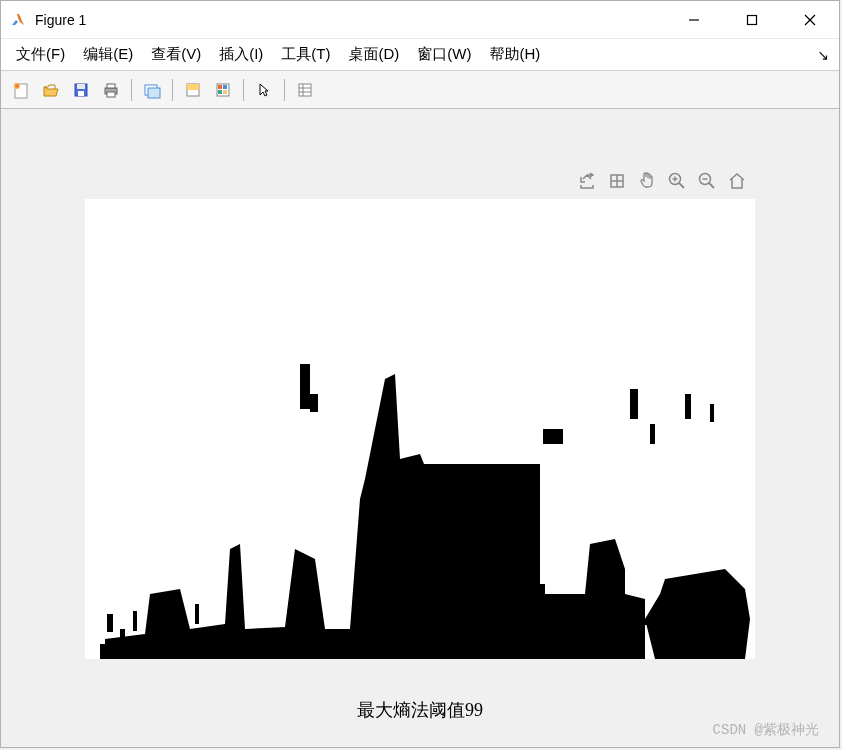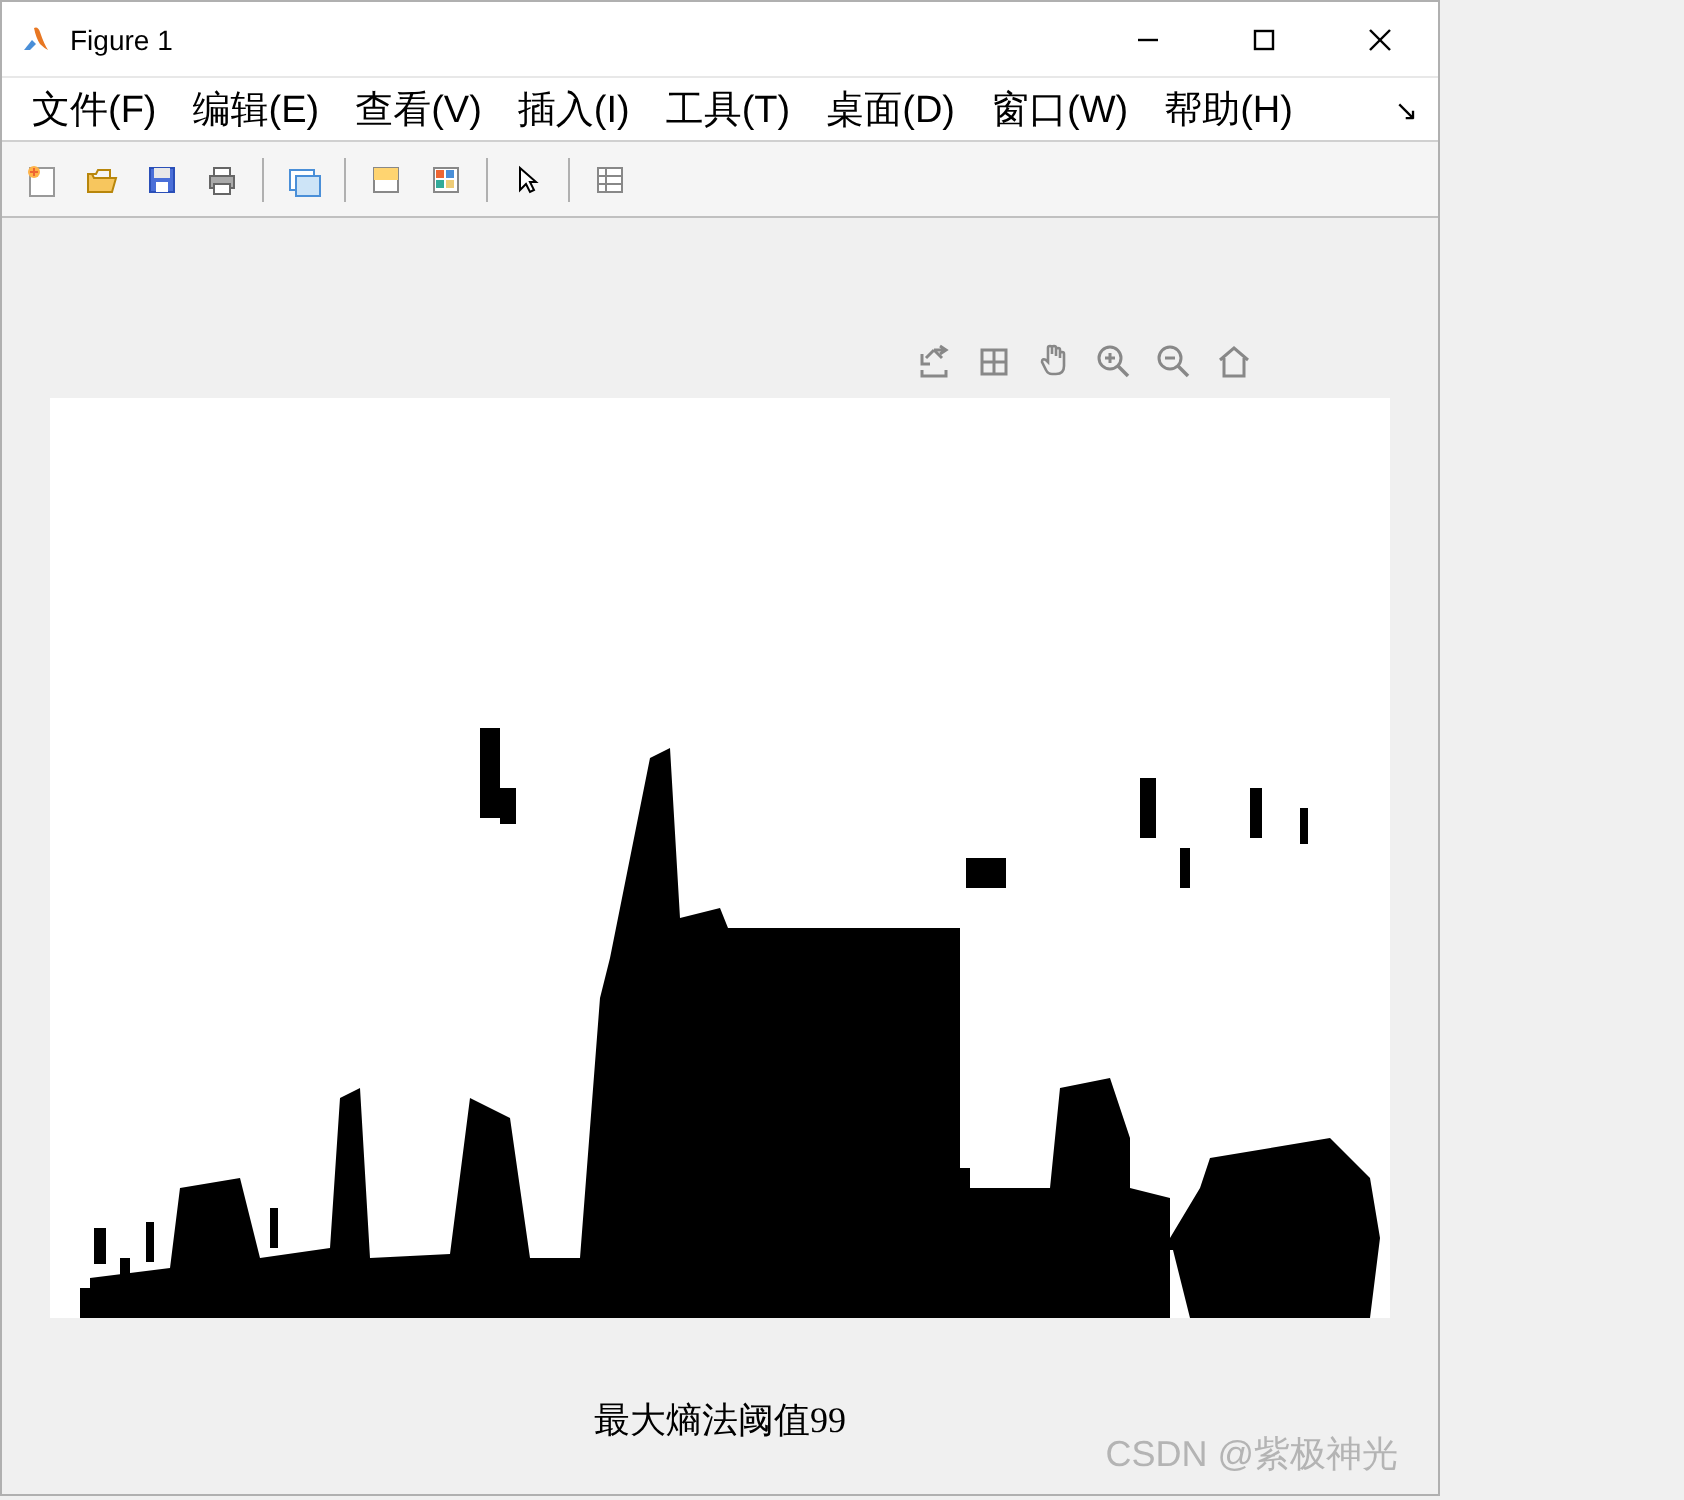--- a/index.html
+++ b/index.html
@@ -6,21 +6,21 @@
     body {
       font-family: "Microsoft YaHei", "SimSun", Arial, sans-serif;
       font-size: 14px;
       background: #f0f0f0;
       width: 842px;
       height: 750px;
       overflow: hidden;
       position: relative;
     }
     .window {
-      width: 720px;
+      width: 840px;
       height: 748px;
       background: #fff;
       border: 1px solid #b0b0b0;
       display: flex;
       flex-direction: column;
     }
     .titlebar {
       height: 38px;
       background: #fff;
       display: flex;
@@ -60,21 +60,21 @@
       display: flex;
       align-items: center;
       padding: 0 6px;
       background: #fff;
       border-bottom: 1px solid #d0d0d0;
       position: relative;
     }
     .menu-item {
       padding: 4px 9px;
       cursor: pointer;
-      font-size: 19px;
+      font-size: 15px;
       color: #000;
     }
     .menu-arrow {
       position: absolute;
       right: 10px;
       font-size: 14px;
     }
     .toolbar {
       height: 38px;
       display: flex;
@@ -134,23 +134,23 @@
     .caption {
       margin-top: 39px;
       font-size: 18px;
       font-family: "SimSun", serif;
       color: #000;
     }
     .watermark {
       position: absolute;
       bottom: 8px;
       right: 20px;
-      font-size: 18px;
+      font-size: 14px;
       color: rgba(120,120,120,0.5);
-      font-family: Liberation Sans, sans-serif;
+      font-family: Liberation Mono, monospace;
     }
   </style>
 </head>
 <body>
 
 <div class="window">
 
   <div class="titlebar">
     <div class="app-icon">
       <svg width="18" height="18" viewBox="0 0 18 18">

